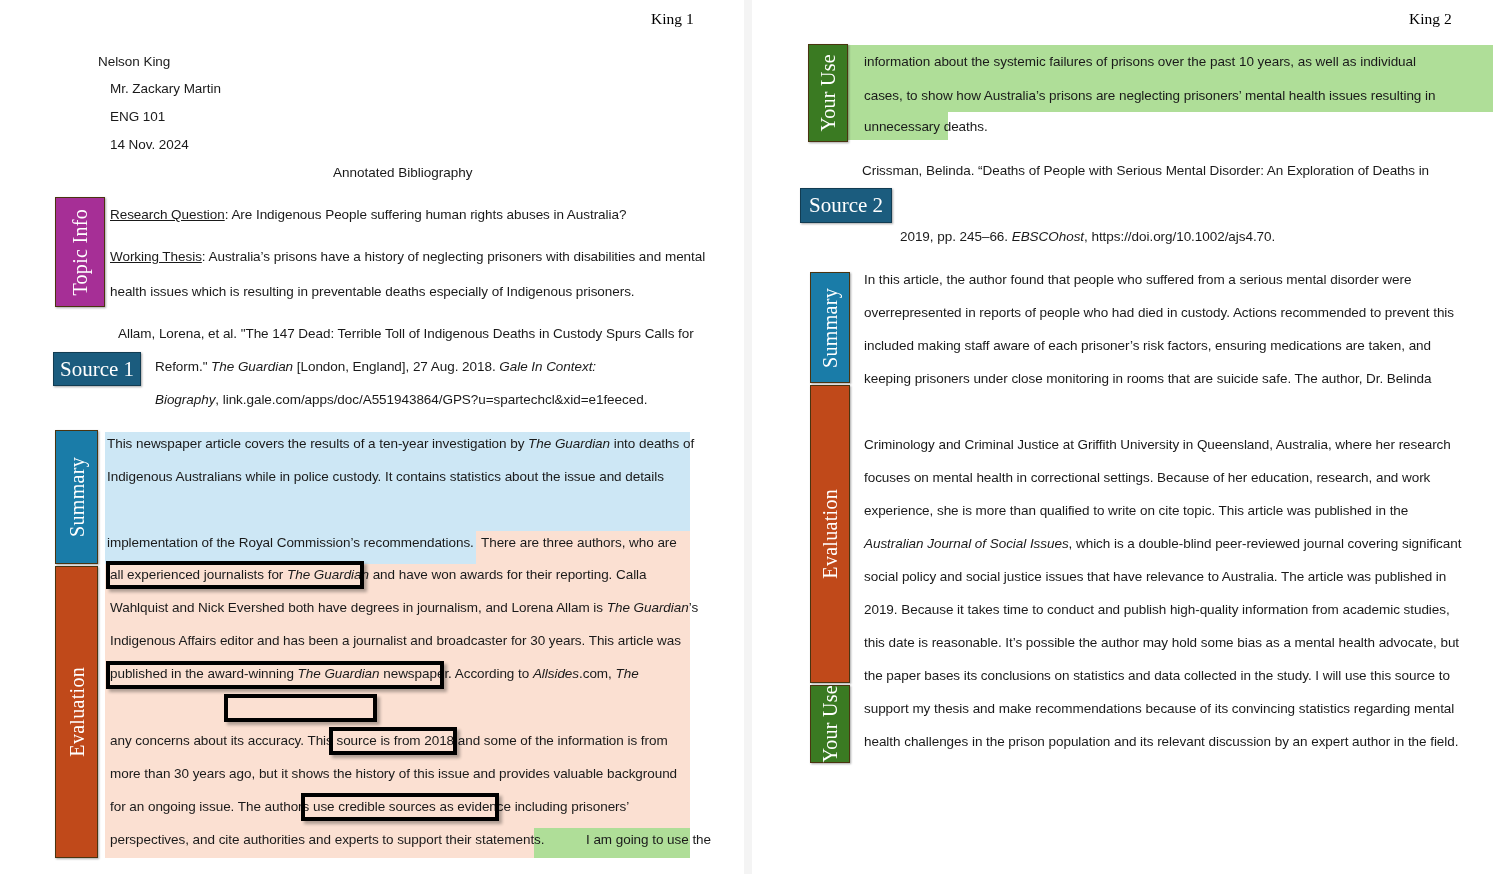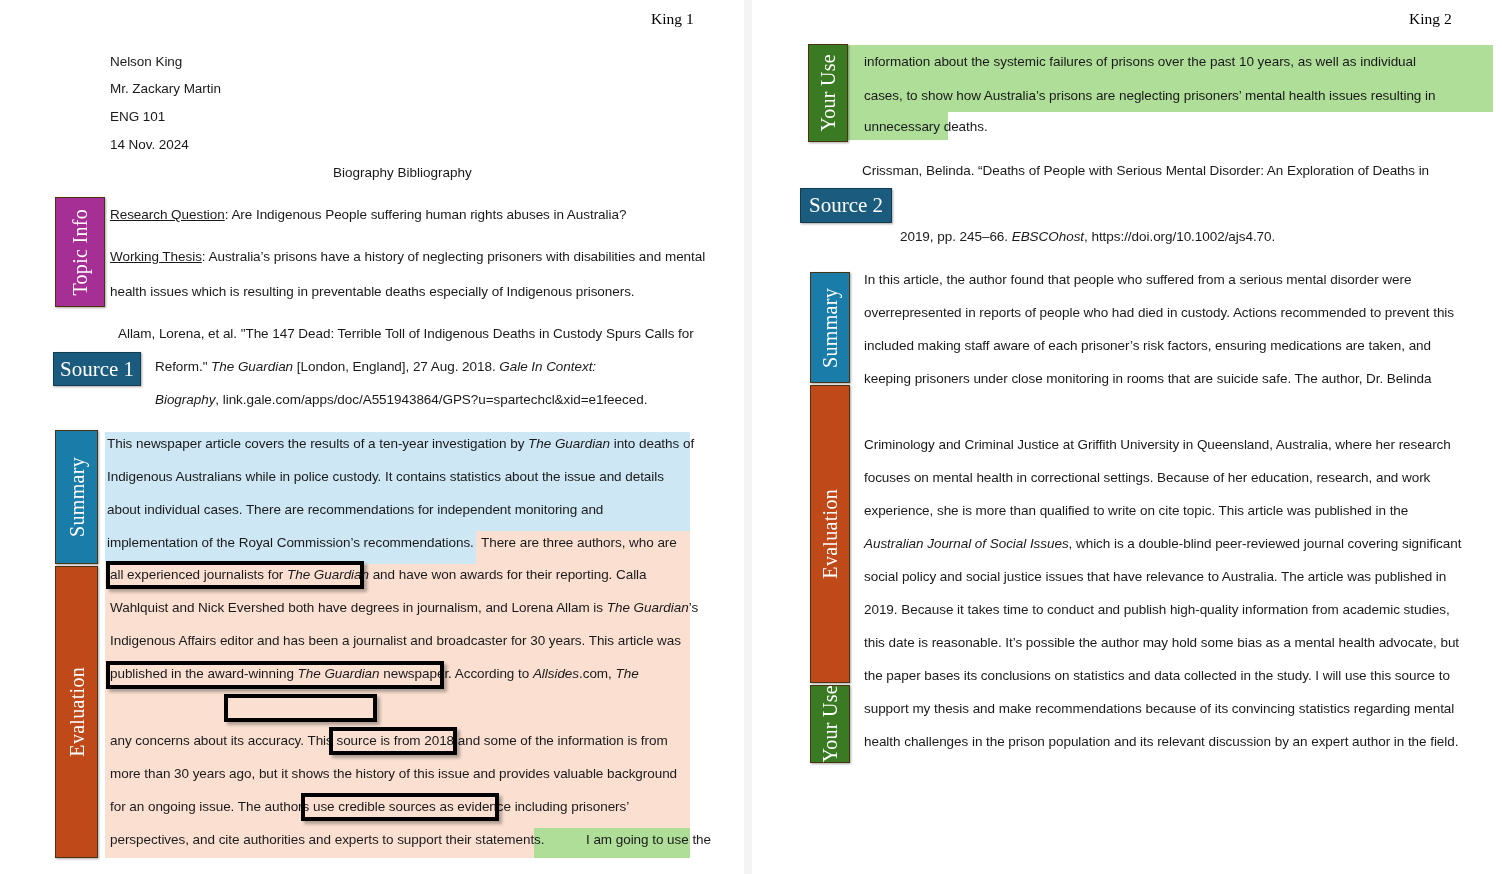--- a/index.html
+++ b/index.html
@@ -119,25 +119,25 @@
 </style>
 </head>
 <body>
 
 <div id="root">
 
   <div class="page page-left">
 
     <div class="running-head" style="left:651px; top:10px;">King 1</div>
 
-    <div class="heading-line" style="left:110px; top:54px;">Nelson King</div>
+    <div class="heading-line" style="left:98px; top:54px;">Nelson King</div>
     <div class="heading-line" style="left:110px; top:81px;">Mr. Zackary Martin</div>
     <div class="heading-line" style="left:110px; top:109px;">ENG 101</div>
     <div class="heading-line" style="left:110px; top:137px;">14 Nov. 2024</div>
-    <div class="doc-title" style="left:333px; top:165px;">Biography Bibliography</div>
+    <div class="doc-title" style="left:333px; top:165px;">Annotated Bibliography</div>
 
     <div class="vtab" style="left:55px; top:197px; width:50px; height:110px; background:#A62F96;">
       <span>Topic Info</span>
     </div>
 
     <div class="tline" style="left:110px; top:207px;">
       <span class="u">Research Question</span><span>: Are Indigenous People suffering human rights abuses in Australia?</span>
     </div>
     <div class="tline" style="left:110px; top:249px;">
       <span class="u">Working Thesis</span><span>: Australia’s prisons have a history of neglecting prisoners with disabilities and mental</span>
@@ -164,21 +164,20 @@
     <div class="vtab" style="left:55px; top:430px; width:43px; height:134px; background:#1A7CA8;">
       <span>Summary</span>
     </div>
 
     <div class="vtab" style="left:55px; top:566px; width:43px; height:292px; background:#C0491A;">
       <span>Evaluation</span>
     </div>
 
     <div class="tline" style="left:107px; top:436px;">This newspaper article covers the results of a ten-year investigation by <i>The Guardian</i> into deaths of</div>
     <div class="tline" style="left:107px; top:469px;">Indigenous Australians while in police custody. It contains statistics about the issue and details</div>
-    <div class="tline" style="left:107px; top:502px;">about individual cases. There are recommendations for independent monitoring and</div>
     <div class="tline" style="left:107px; top:535px;">implementation of the Royal Commission’s recommendations.</div>
 
     <div class="tline" style="left:481px; top:535px;">There are three authors, who are</div>
     <div class="tline" style="left:110px; top:567px;">all experienced journalists for <i>The Guardian</i> and have won awards for their reporting. Calla</div>
     <div class="tline" style="left:110px; top:600px;">Wahlquist and Nick Evershed both have degrees in journalism, and Lorena Allam is <i>The Guardian</i>’s</div>
     <div class="tline" style="left:110px; top:633px;">Indigenous Affairs editor and has been a journalist and broadcaster for 30 years. This article was</div>
     <div class="tline" style="left:110px; top:666px;">published in the award-winning <i>The Guardian</i> newspaper. According to <i>Allsides</i>.com, <i>The</i></div>
     <div class="tline" style="left:110px; top:733px;">any concerns about its accuracy. This source is from 2018 and some of the information is from</div>
     <div class="tline" style="left:110px; top:766px;">more than 30 years ago, but it shows the history of this issue and provides valuable background</div>
     <div class="tline" style="left:110px; top:799px;">for an ongoing issue. The authors use credible sources as evidence including prisoners’</div>

